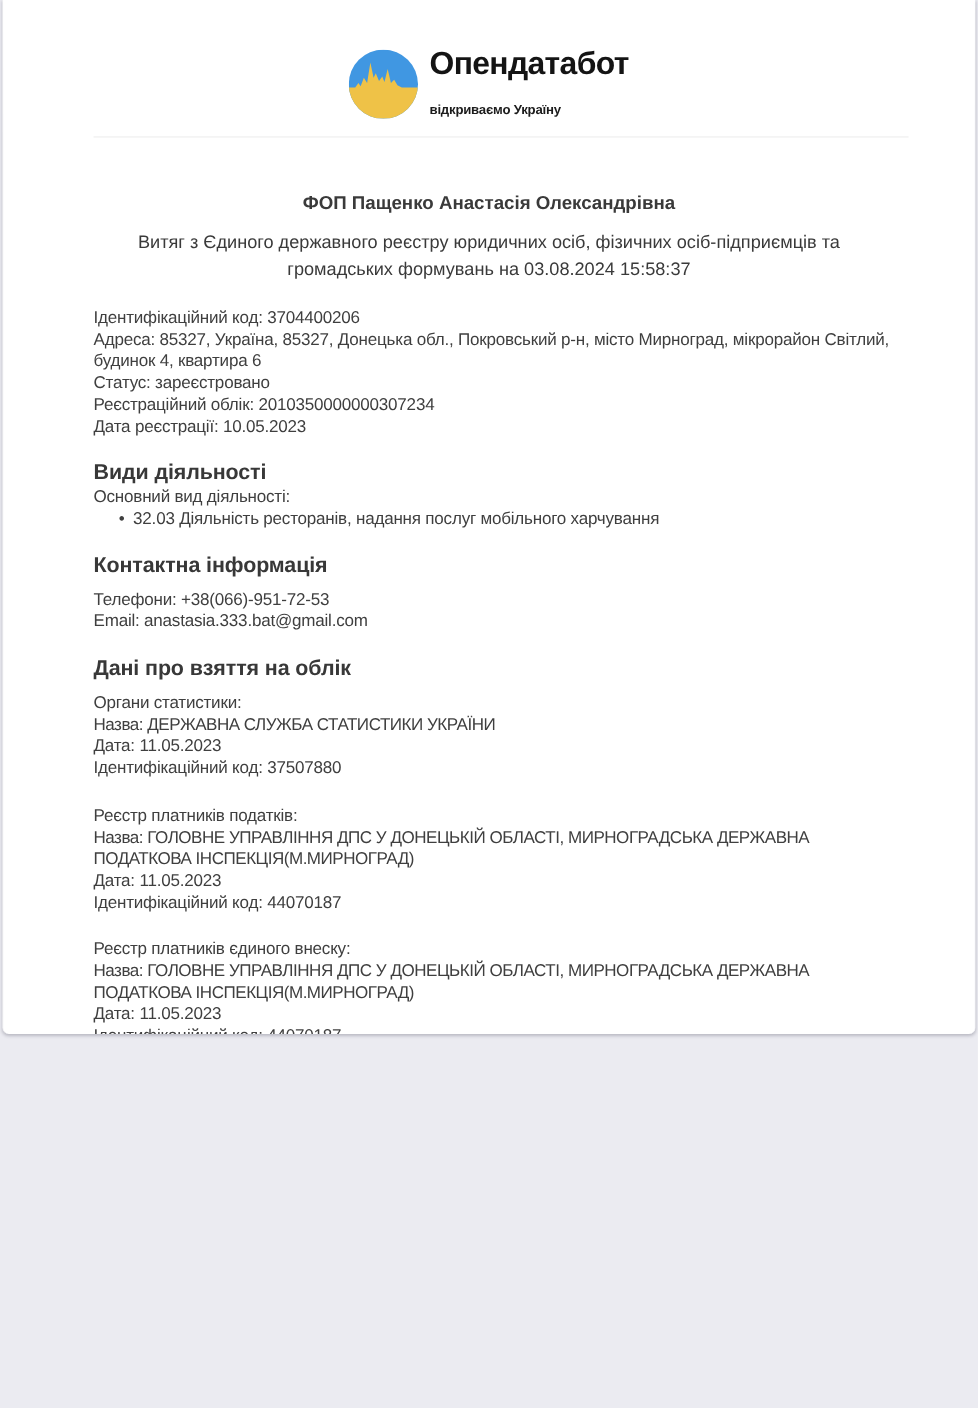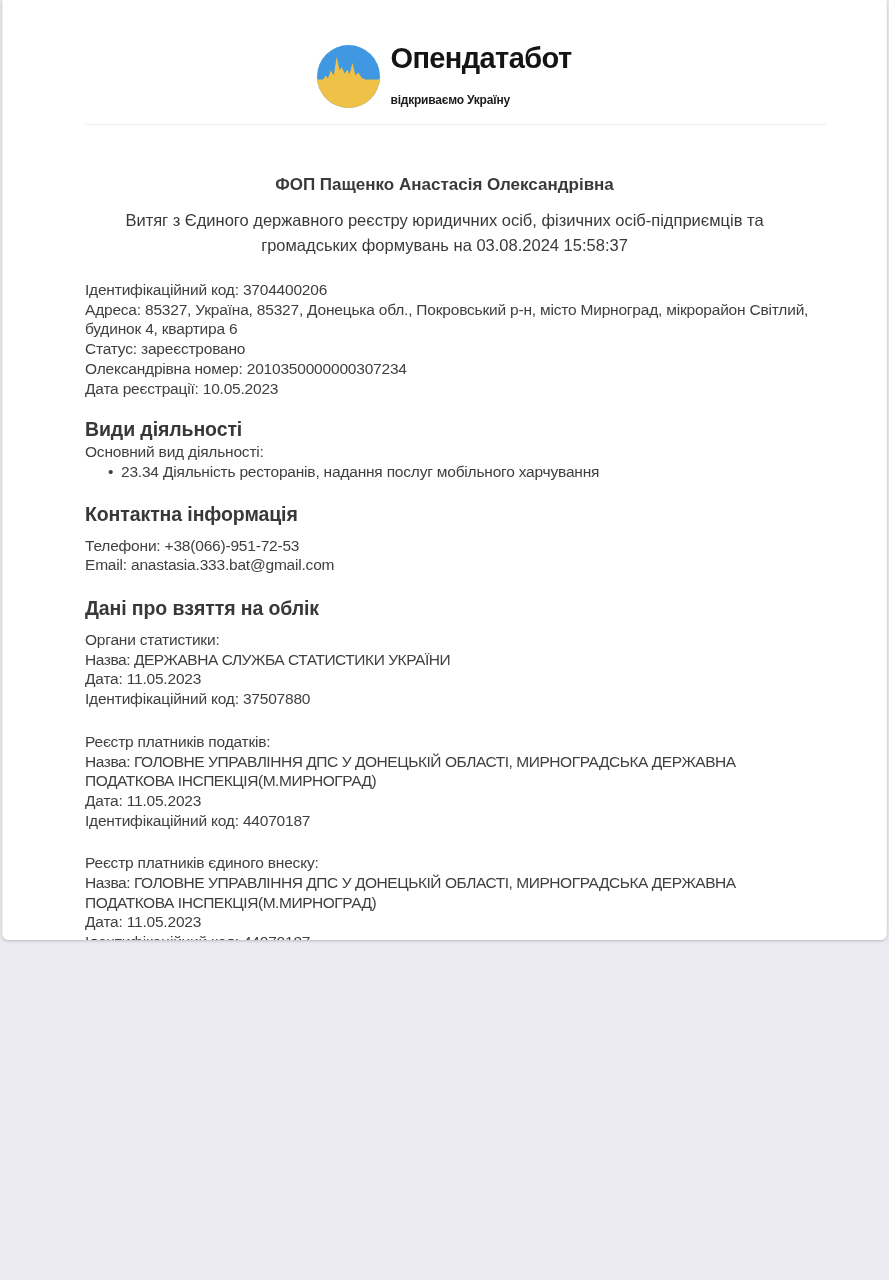--- a/index.html
+++ b/index.html
@@ -131,29 +131,29 @@
 
   <h1 class="title">ФОП Пащенко Анастасія Олександрівна</h1>
   <p class="subtitle">Витяг з Єдиного державного реєстру юридичних осіб, фізичних осіб-підприємців та громадських формувань на 03.08.2024 15:58:37</p>
 
   <div class="content">
 
     <div class="summary">
       <p>Ідентифікаційний код: 3704400206</p>
       <p>Адреса: 85327, Україна, 85327, Донецька обл., Покровський р-н, місто Мирноград, мікрорайон Світлий, будинок 4, квартира 6</p>
       <p>Статус: зареєстровано</p>
-      <p>Олександрівна номер: 2010350000000307234</p>
+      <p>Реєстраційний облік: 2010350000000307234</p>
       <p>Дата реєстрації: 10.05.2023</p>
     </div>
 
     <h2 class="section-heading">Види діяльності</h2>
     <p class="act-label">Основний вид діяльності:</p>
     <div class="act-item">
       <span class="bullet">•</span>
-      <span>23.34 Діяльність ресторанів, надання послуг мобільного харчування</span>
+      <span>32.03 Діяльність ресторанів, надання послуг мобільного харчування</span>
     </div>
 
     <h2 class="section-heading contacts">Контактна інформація</h2>
     <div class="contact-block">
       <p>Телефони: +38(066)-951-72-53</p>
       <p>Email: anastasia.333.bat@gmail.com</p>
     </div>
 
     <h2 class="section-heading accounting">Дані про взяття на облік</h2>
 

